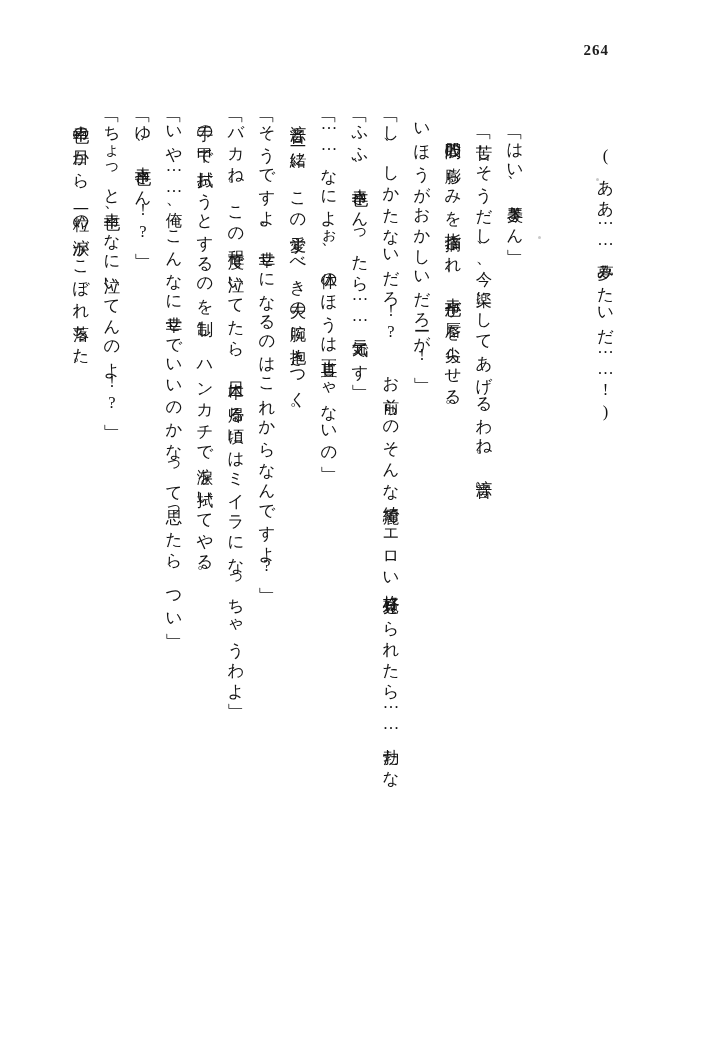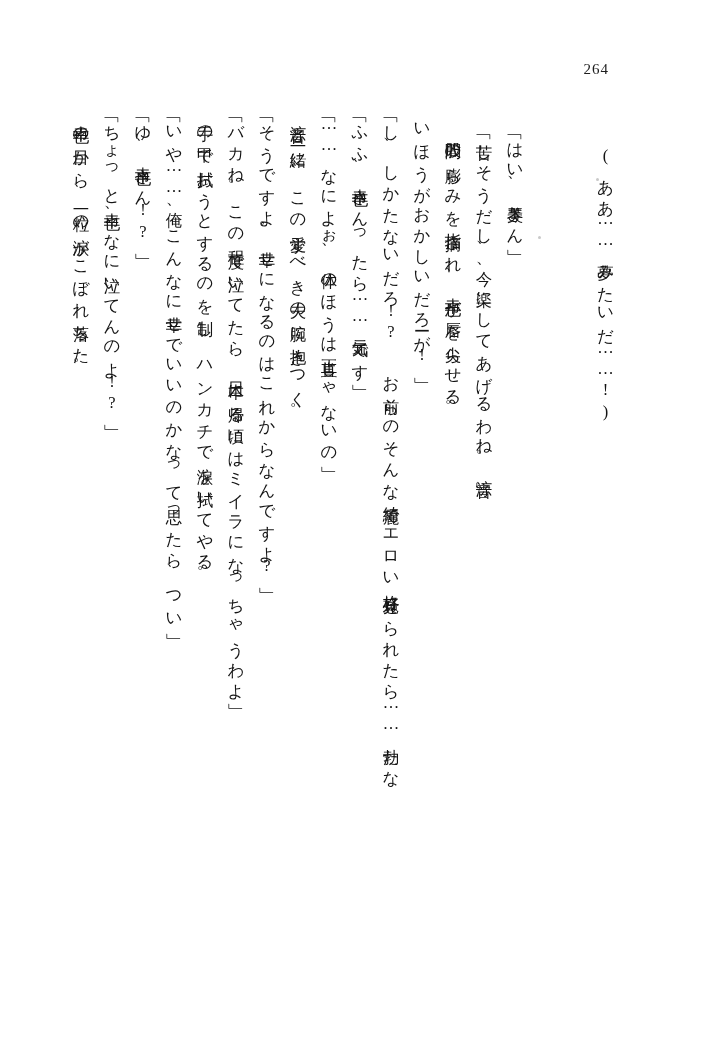--- a/index.html
+++ b/index.html
@@ -16,26 +16,27 @@
     position: relative;
   }
   .page {
     position: relative;
     width: 705px;
     height: 1050px;
     box-sizing: border-box;
   }
   .page-number {
     position: absolute;
-    top: 61px;
+    top: 42px;
     right: 96px;
     font-size: 15px;
     letter-spacing: 1px;
     color: #1d1d1d;
     font-family: "Liberation Serif", "DejaVu Serif", serif;
+    font-weight: bold;
   }
   .text-block {
     position: absolute;
     top: 112px;
     right: 92px;
     height: 880px;
     display: flex;
     flex-direction: row;
     align-items: flex-start;
     justify-content: flex-start;

